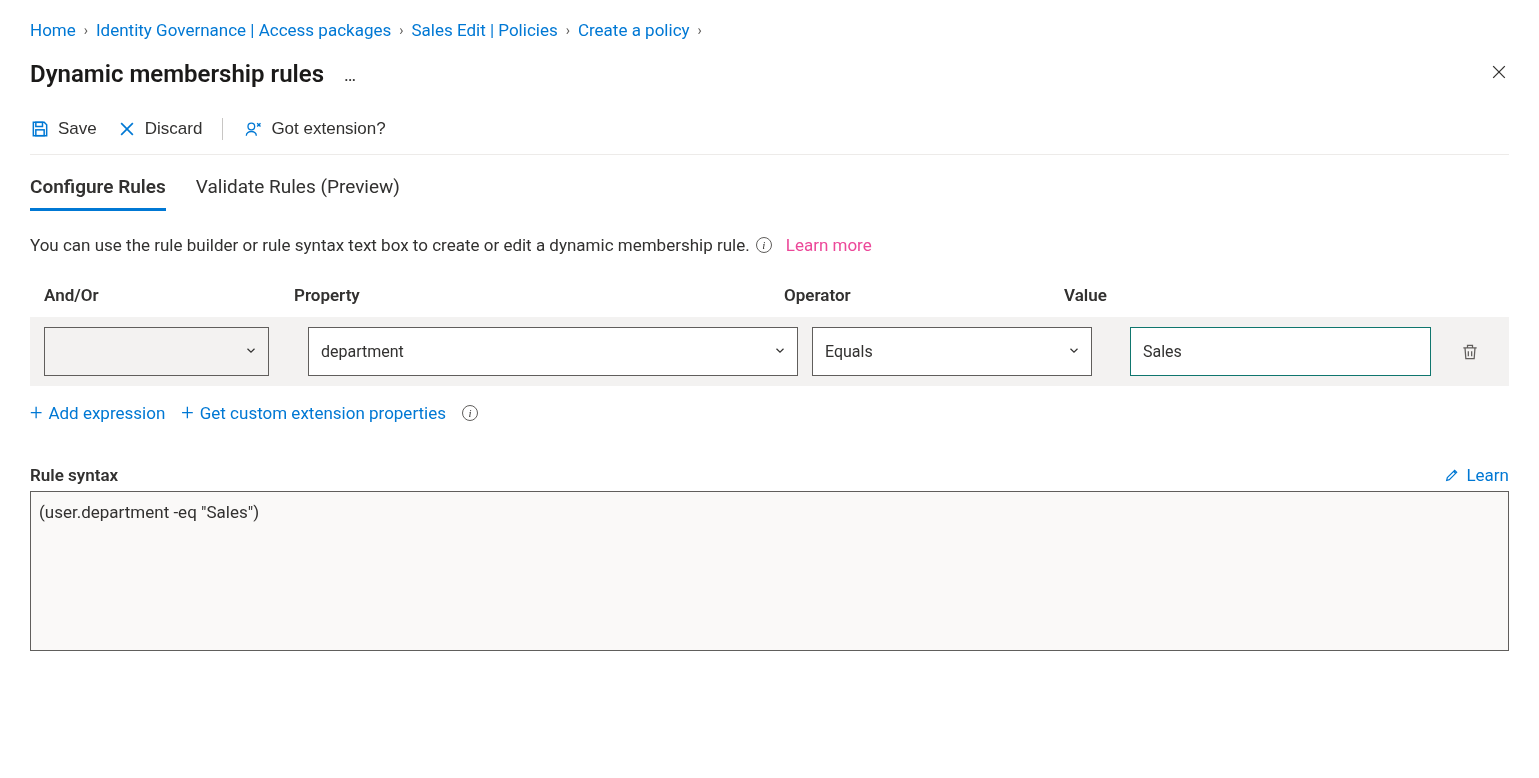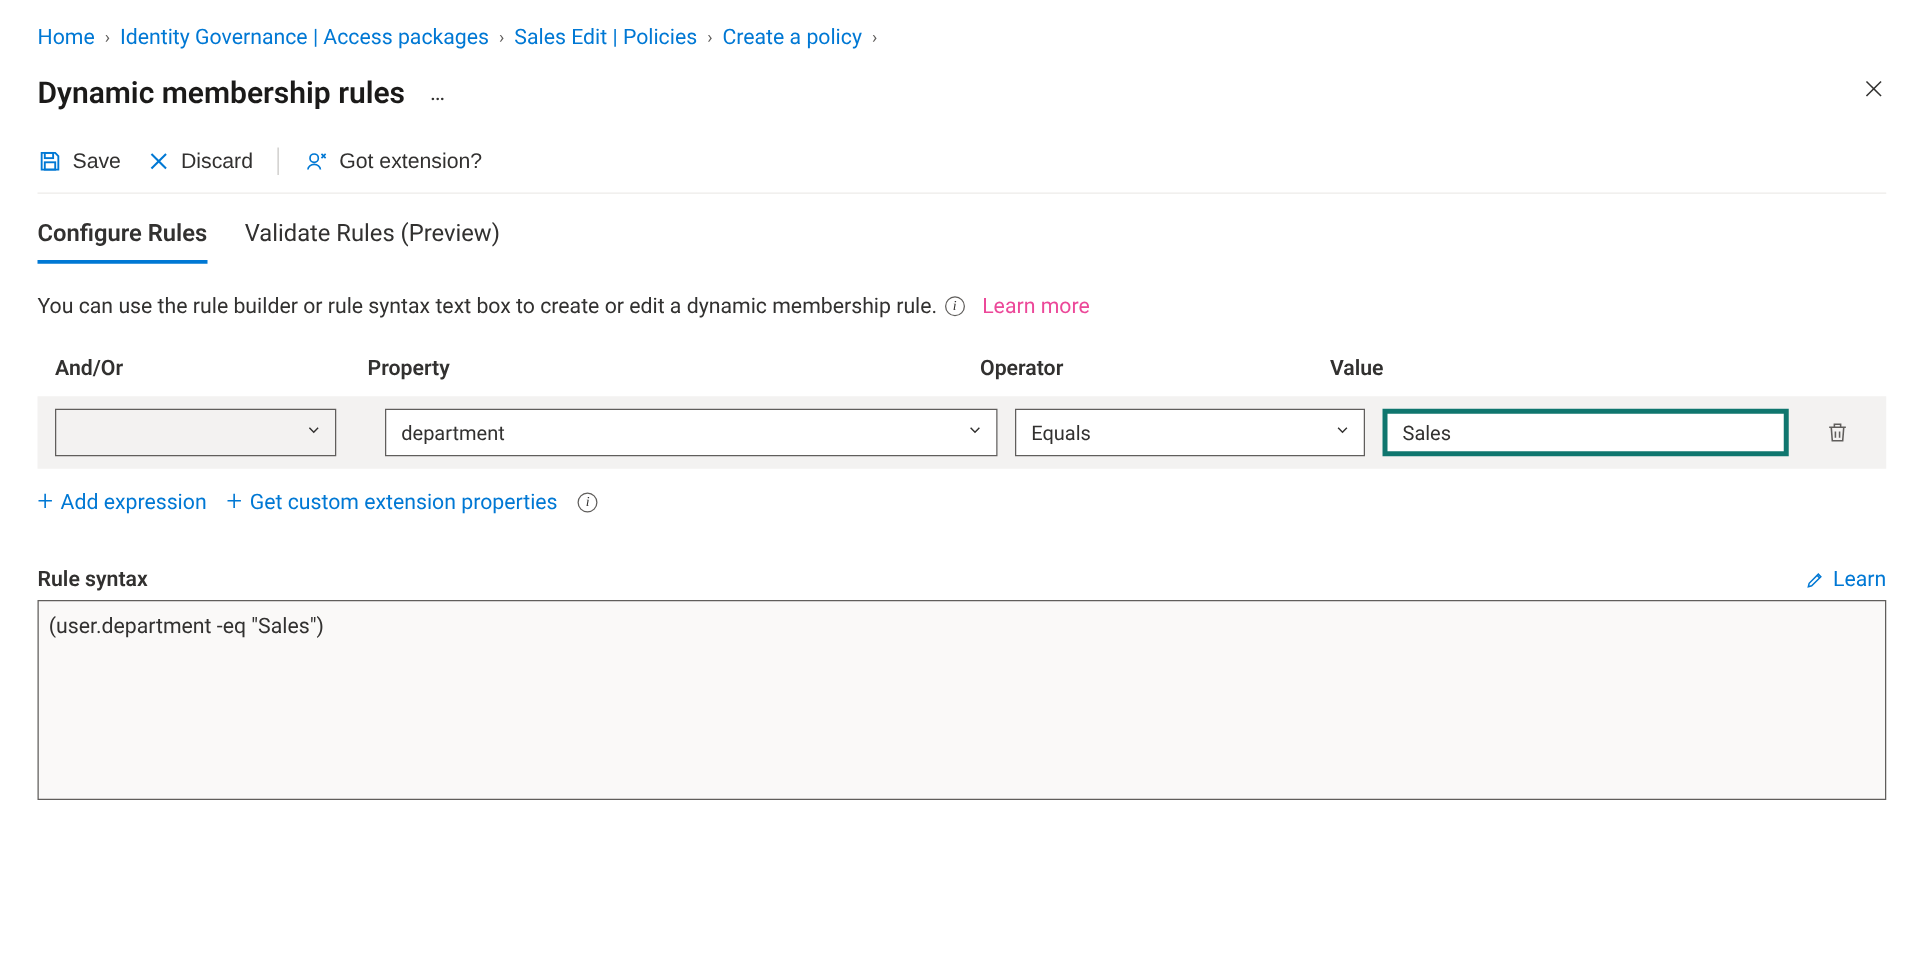--- a/index.html
+++ b/index.html
@@ -133,21 +133,21 @@
     }
     .rule-row {
       display: grid;
       grid-template-columns: 250px 490px 280px 1fr 50px;
       gap: 14px;
       background: #f3f2f1;
       padding: 10px 14px;
       align-items: center;
     }
     .select-box, .input-box {
-      height: 38px;
+      height: 49px;
       border: 1px solid #605e5c;
       background: #ffffff;
       padding: 0 34px 0 12px;
       font-size: 16px;
       position: relative;
       display: flex;
       align-items: center;
       cursor: pointer;
     }
     .select-box.disabled {
@@ -159,21 +159,22 @@
       right: 10px;
       top: 50%;
       transform: translateY(-50%);
       font-size: 14px;
       color: #323130;
     }
     .input-box {
       cursor: text;
     }
     .input-box.highlighted {
-      border: 4px solid #0f766e;
+      border: 1px solid #0f766e;
+      margin-left: 24px;
     }
     .trash-icon {
       color: #605e5c;
       cursor: pointer;
       display: flex;
       justify-content: center;
     }
     .trash-icon svg {
       width: 20px;
       height: 20px;

